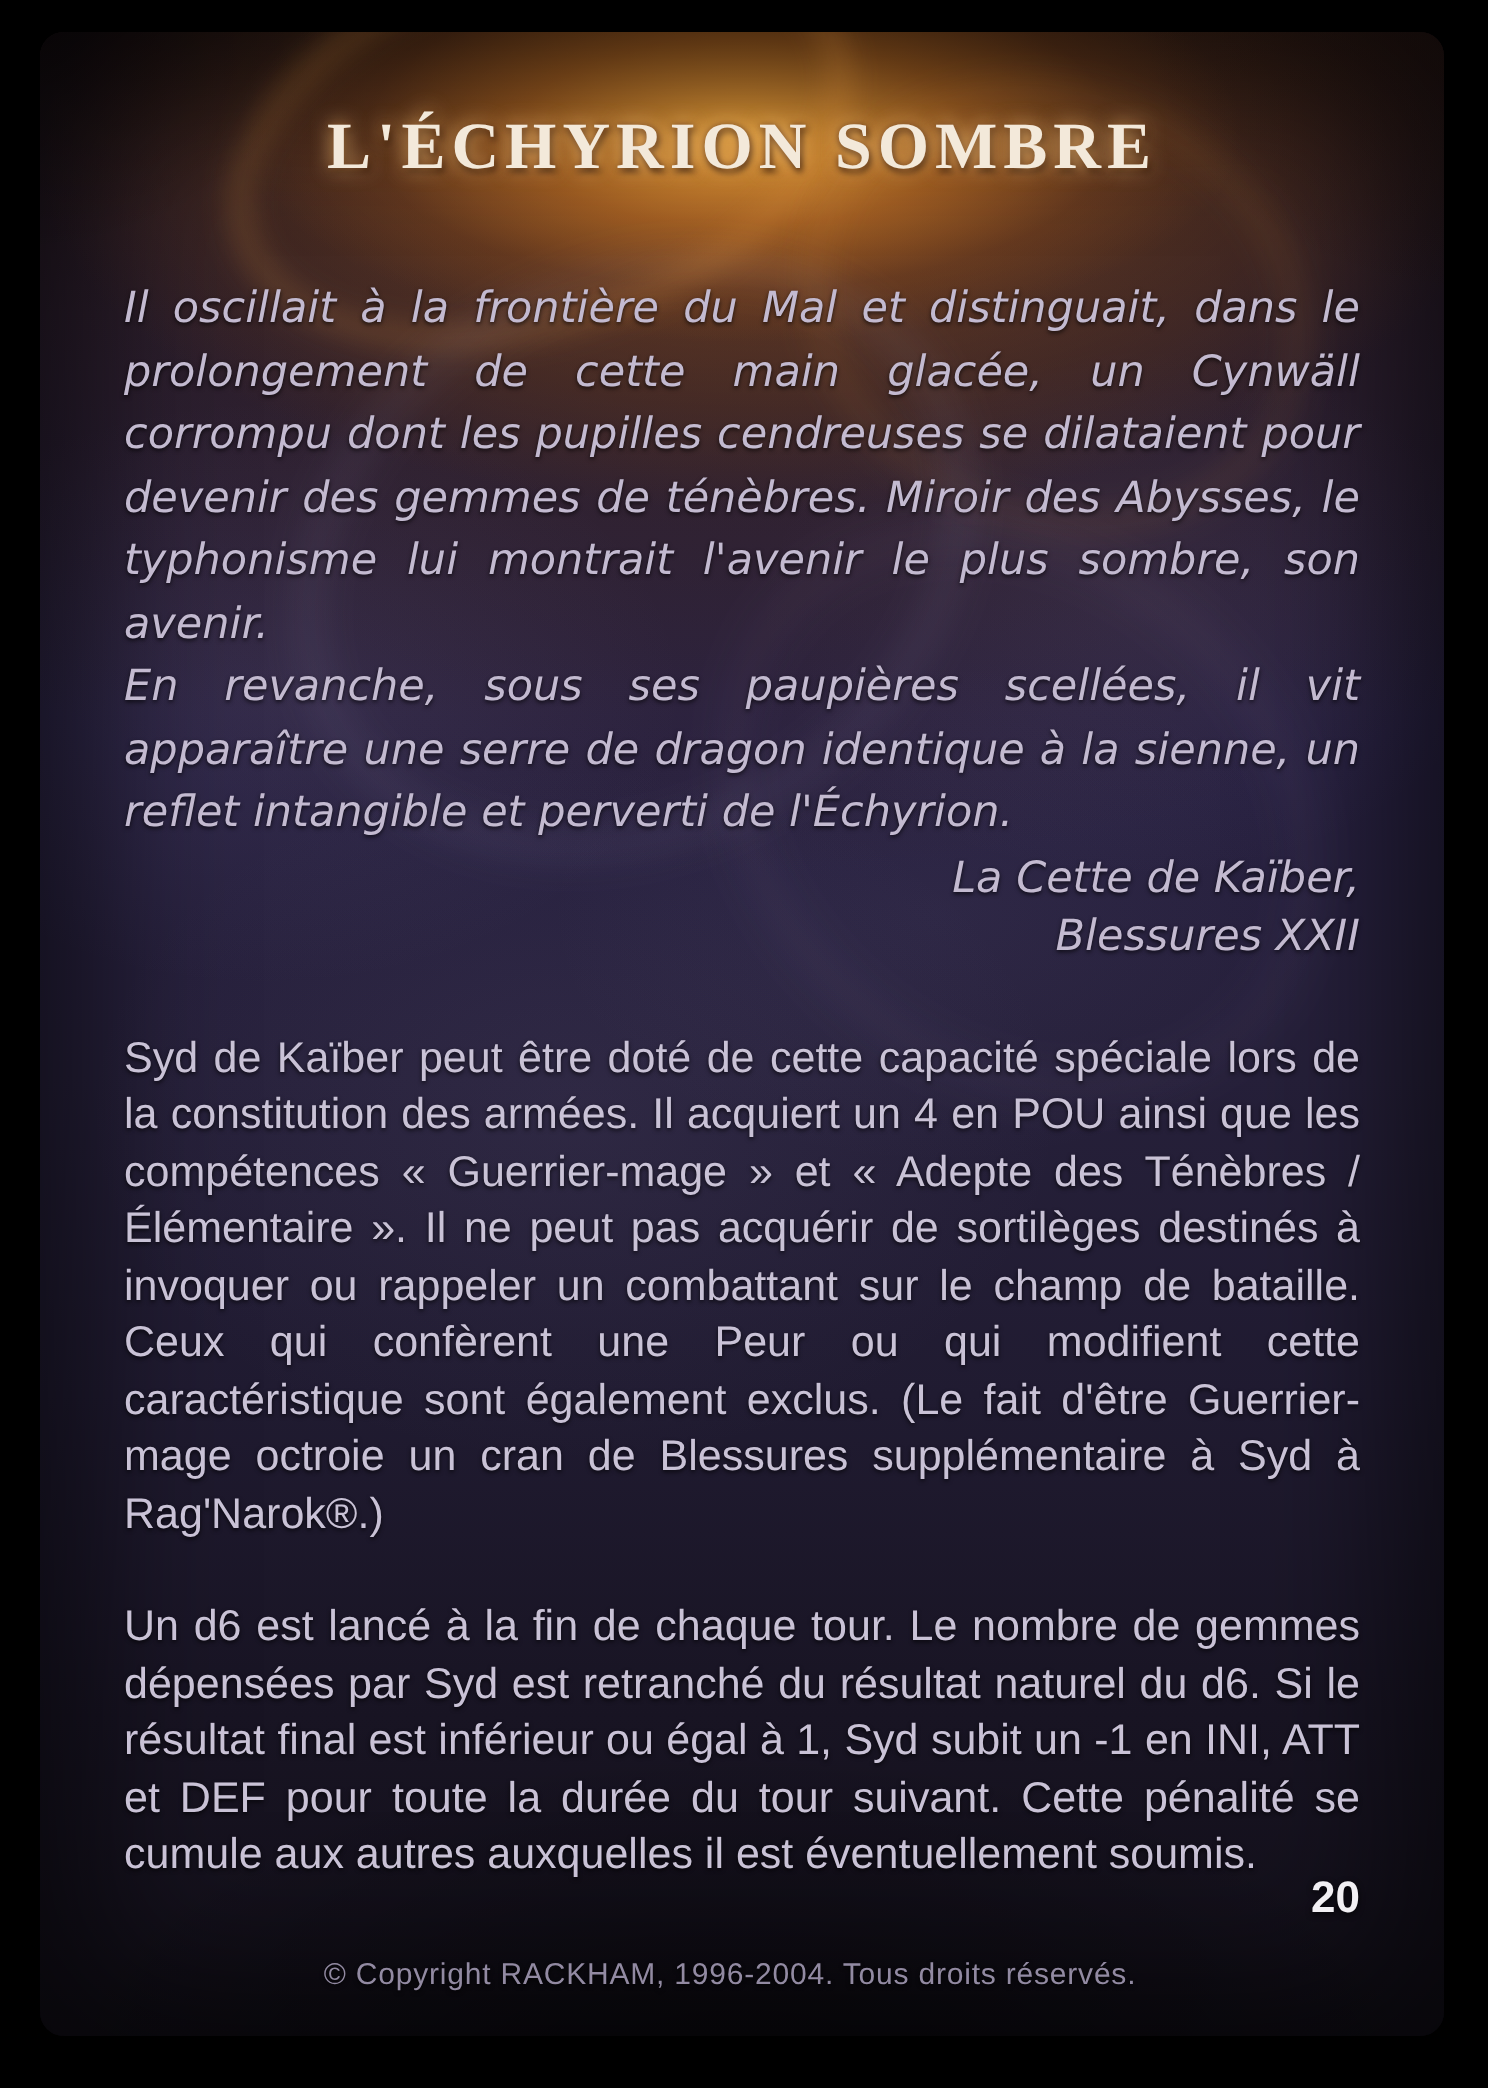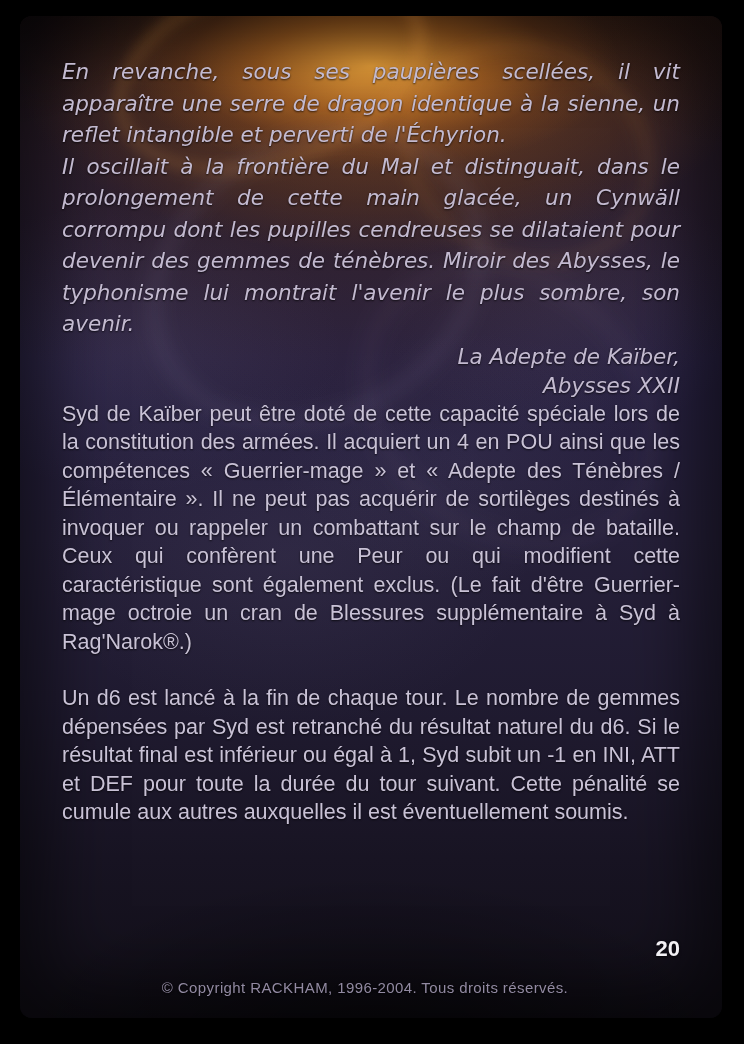--- a/index.html
+++ b/index.html
@@ -111,21 +111,21 @@
   .rules {
     font-family: "Liberation Sans", sans-serif;
     font-size: 21.5px;
     line-height: 28.5px;
     color: #c9c2d6;
     text-align: justify;
     text-shadow: 0 1px 2px rgba(0,0,0,0.7);
   }
   .rules p { margin: 0 0 28px 0; }
   .rules p:last-child { margin-bottom: 0; }
-  .rules-block { }
+  .rules-block { margin-top: 32px; }
   .card-number {
     position: absolute;
     right: 42px;
     bottom: 56px;
     font-family: "Liberation Sans", sans-serif;
     font-weight: bold;
     font-size: 22px;
     color: #f2f0f4;
     text-shadow: 0 1px 3px rgba(0,0,0,0.8);
   }
@@ -147,29 +147,30 @@
 
 <div class="screen">
   <div class="card">
     <div class="swirl orange-1"></div>
     <div class="swirl orange-2"></div>
     <div class="swirl smoke-1"></div>
     <div class="swirl smoke-2"></div>
     <div class="vignette"></div>
 
     <div class="content">
+      <h1 class="title">L'ÉCHYRION SOMBRE</h1>
 
       <div class="flavor">
+        <p>Il oscillait à la frontière du Mal et distinguait, dans le prolongement de cette main glacée, un Cynwäll corrompu dont les pupilles cendreuses se dilataient pour devenir des gemmes de ténèbres. Miroir des Abysses, le typhonisme lui montrait l'avenir le plus sombre, son avenir.</p>
         <p>En revanche, sous ses paupières scellées, il vit apparaître une serre de dragon identique à la sienne, un reflet intangible et perverti de l'Échyrion.</p>
-        <p>Il oscillait à la frontière du Mal et distinguait, dans le prolongement de cette main glacée, un Cynwäll corrompu dont les pupilles cendreuses se dilataient pour devenir des gemmes de ténèbres. Miroir des Abysses, le typhonisme lui montrait l'avenir le plus sombre, son avenir.</p>
       </div>
 
       <div class="flavor-source">
-        <div>La Adepte de Kaïber,</div>
-        <div>Abysses XXII</div>
+        <div>La Cette de Kaïber,</div>
+        <div>Blessures XXII</div>
       </div>
 
       <div class="rules rules-block">
         <p>Syd de Kaïber peut être doté de cette capacité spéciale lors de la constitution des armées. Il acquiert un 4 en POU ainsi que les compétences « Guerrier-mage » et « Adepte des Ténèbres / Élémentaire ». Il ne peut pas acquérir de sortilèges destinés à invoquer ou rappeler un combattant sur le champ de bataille. Ceux qui confèrent une Peur ou qui modifient cette caractéristique sont également exclus. (Le fait d'être Guerrier-mage octroie un cran de Blessures supplémentaire à Syd à Rag'Narok®.)</p>
         <p>Un d6 est lancé à la fin de chaque tour. Le nombre de gemmes dépensées par Syd est retranché du résultat naturel du d6. Si le résultat final est inférieur ou égal à 1, Syd subit un -1 en INI, ATT et DEF pour toute la durée du tour suivant. Cette pénalité se cumule aux autres auxquelles il est éventuellement soumis.</p>
       </div>
 
       <div class="card-number">20</div>
       <div class="copyright">© Copyright RACKHAM, 1996-2004. Tous droits réservés.</div>
     </div>

